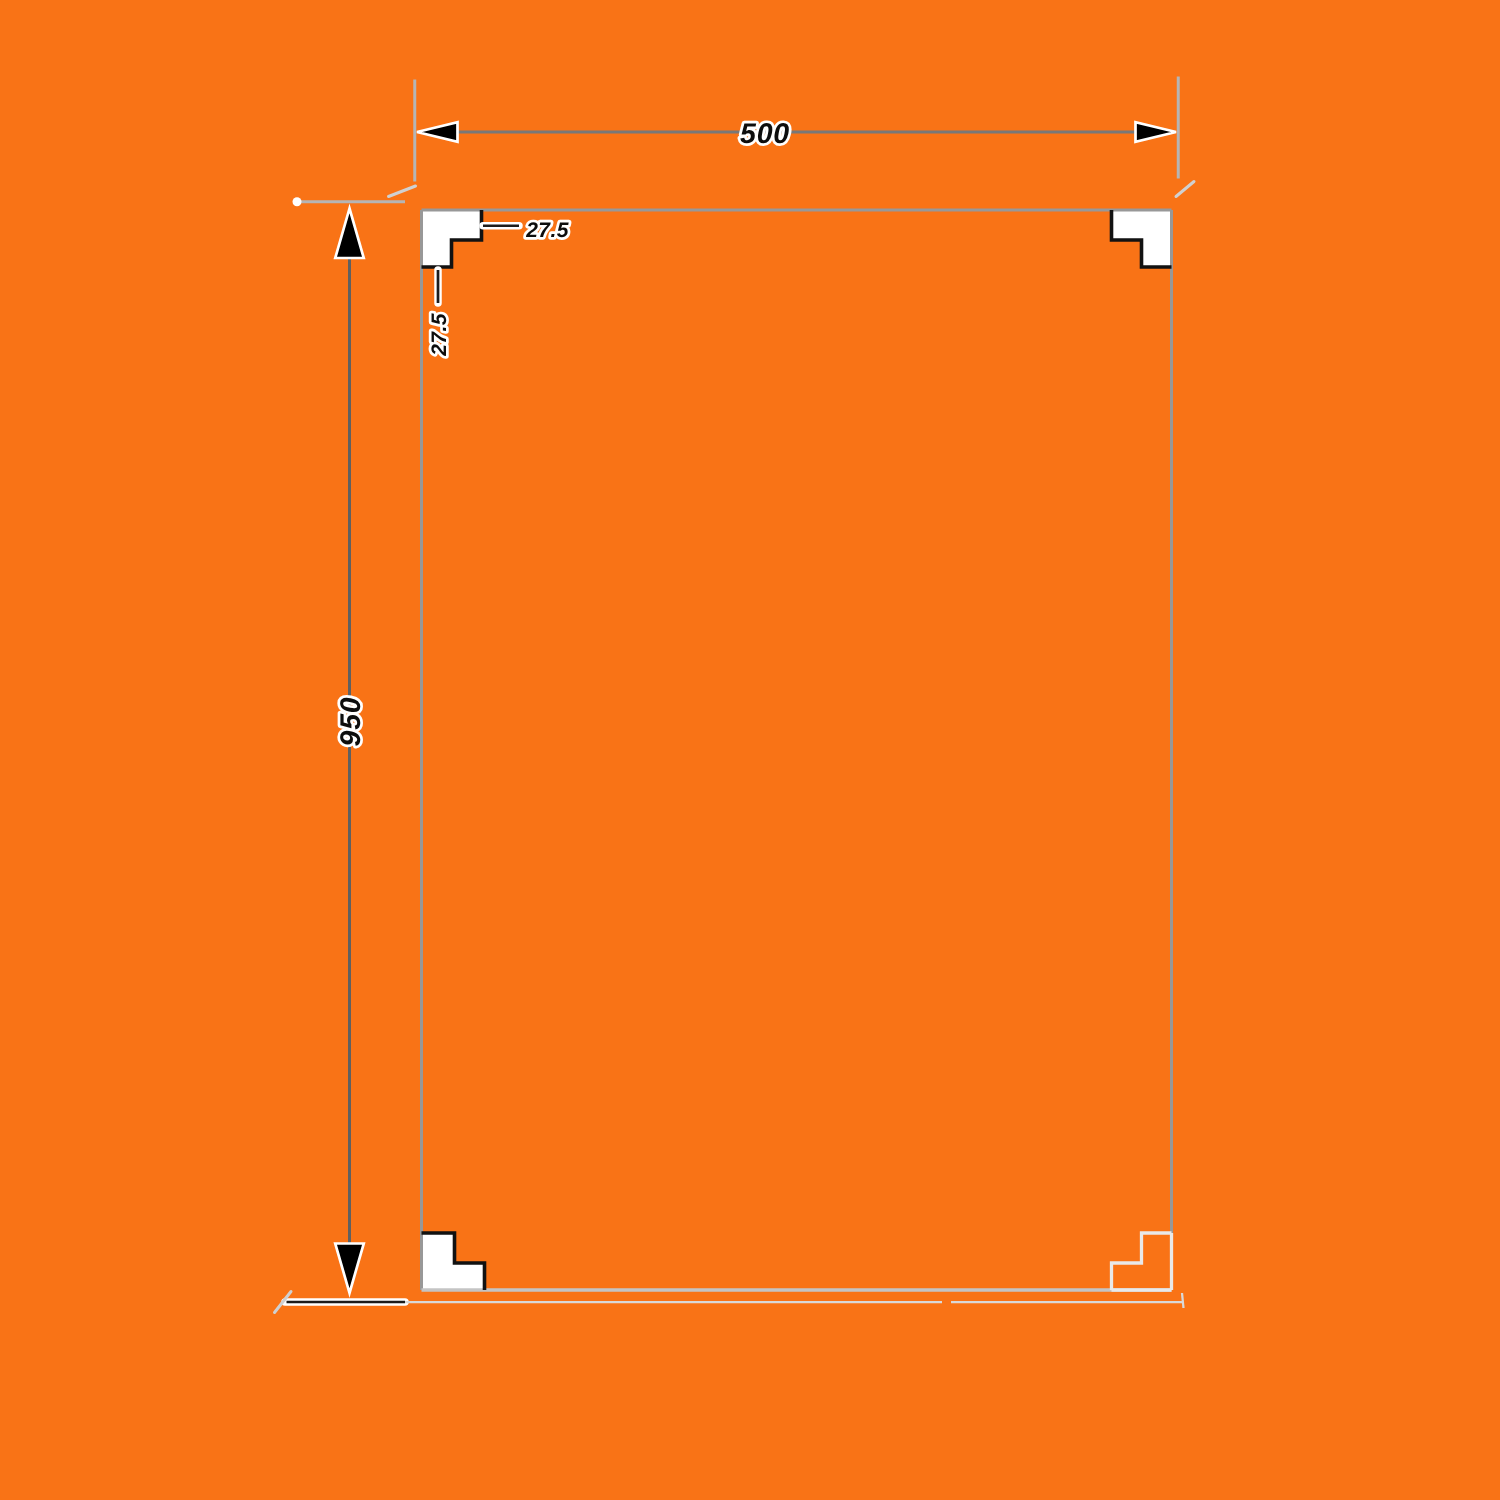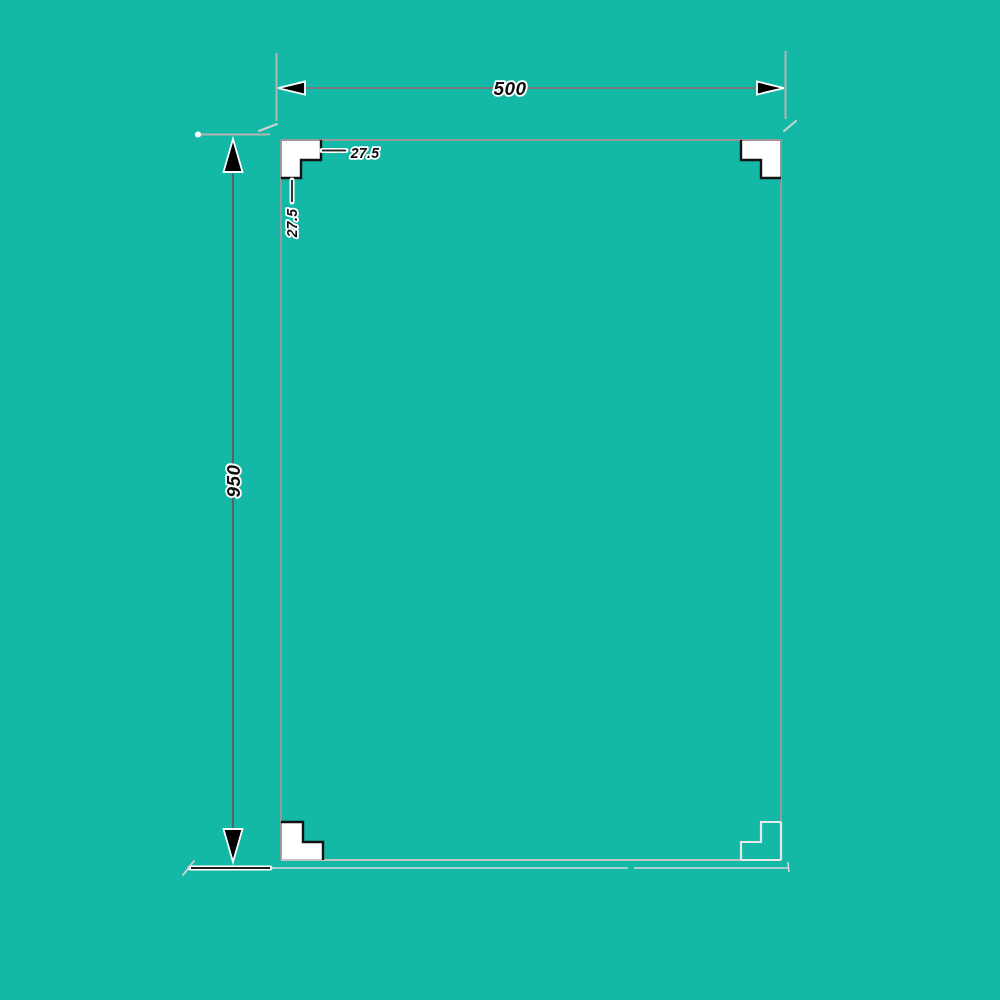--- a/index.html
+++ b/index.html
@@ -7,21 +7,21 @@
     padding: 0;
     width: 1000px;
     height: 1000px;
     background: #000000;
     overflow: hidden;
   }
   .stage {
     position: relative;
     width: 1000px;
     height: 1000px;
-    background: #14b8a6;
+    background: #f97316;
   }
   svg { display: block; }
 
   .edge        { stroke: #989898; stroke-width: 2;   fill: none; }
   .edge-bright { stroke: #c4c4c4; stroke-width: 2.2; fill: none; }
   .step-dark   { stroke: #121212; stroke-width: 2.4; fill: none; stroke-linejoin: miter; }
   .step-light  { stroke: #e9e9e9; stroke-width: 2.2; fill: none; stroke-linejoin: miter; }
   .notch-fill  { fill: #ffffff; stroke: none; }
 
   .ext-line    { stroke: #b5b5b5; stroke-width: 2;   fill: none; }

